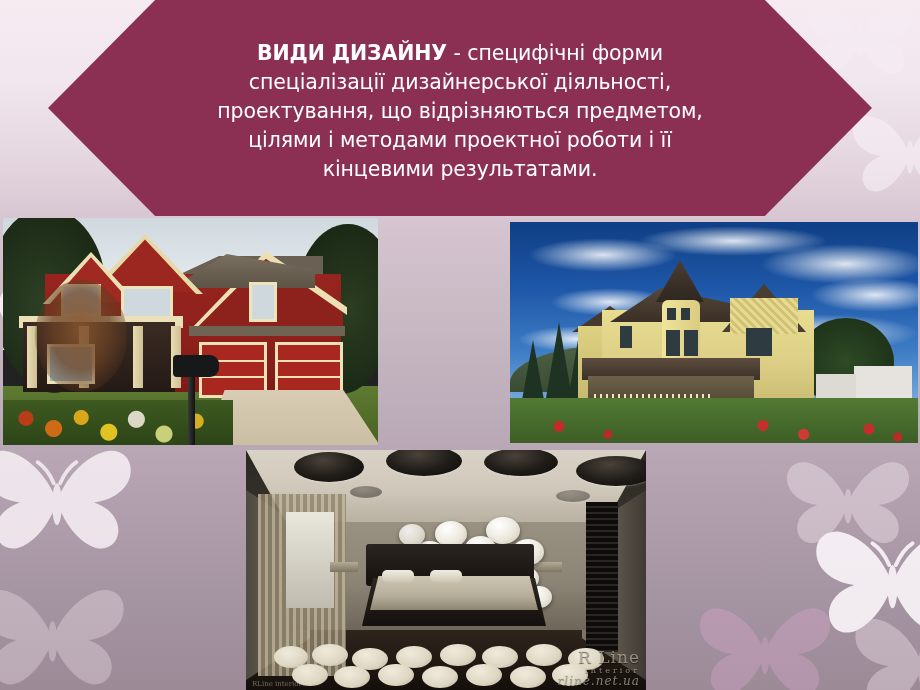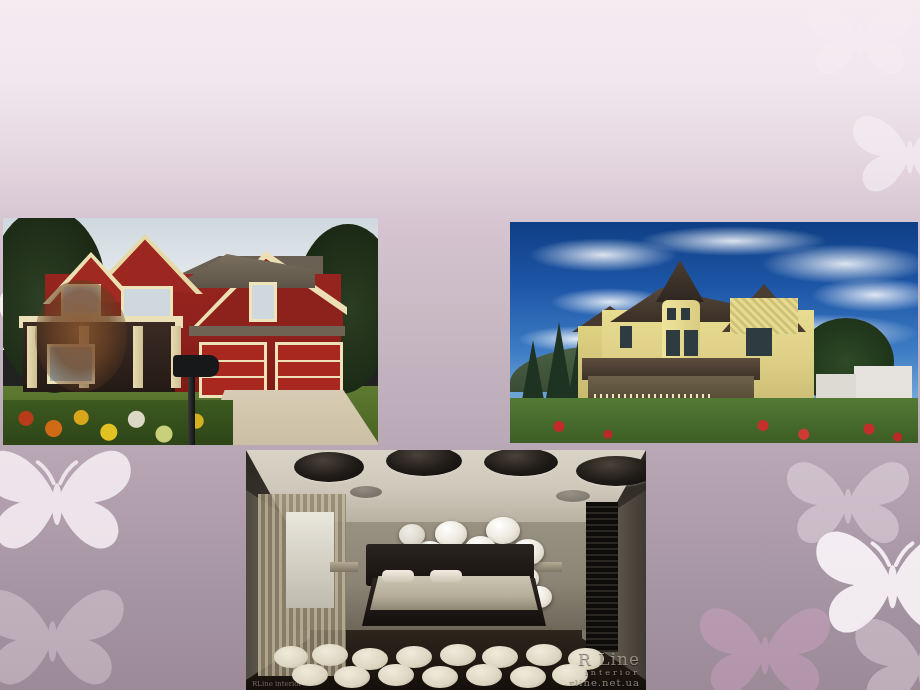--- a/index.html
+++ b/index.html
@@ -387,21 +387,21 @@
   }
   #photo-bed .watermark {
     position:absolute; right:6px; bottom:2px;
     text-align:right; line-height:1.05;
     color: rgba(225,218,198,.55);
     text-shadow: 0 1px 1px rgba(0,0,0,.6);
     font-family: "DejaVu Serif", "Liberation Serif", serif;
   }
   #photo-bed .wm1 { font-size:17px; letter-spacing:1px; }
   #photo-bed .wm2 { font-size:8px; letter-spacing:3px; }
-  #photo-bed .wm3 { font-size:10px; letter-spacing:1px; }
+  #photo-bed .wm3 { font-size:12px; letter-spacing:1px;font-style:italic; }
   #photo-bed .wm-left {
     position:absolute; left:6px; bottom:2px; font-size:7px;
     color: rgba(220,212,192,.45);
     font-family:"DejaVu Serif","Liberation Serif",serif;
   }
 </style>
 </head>
 <body>
 
 <div id="slide">
@@ -465,20 +465,25 @@
       </svg>
   </div>
 
   <div class="bfly" style="left:845px; top:600px; width:155px; height:132px; opacity:.4;">
     <svg viewBox="0 0 100 90">
         <path fill="#efe3ec" d="M50 45c-4-14-18-30-32-32-10-1-16 7-13 17 3 9 13 14 22 15-9 3-16 10-15 19 1 8 9 12 17 8 10-5 17-16 21-27zm0 0c4-14 18-30 32-32 10-1 16 7 13 17-3 9-13 14-22 15 9 3 16 10 15 19-1 8-9 12-17 8-10-5-17-16-21-27z"></path>
         <ellipse cx="50" cy="46" rx="3" ry="13" fill="#efe3ec"></ellipse>
       </svg>
   </div>
 
+  <div class="banner">
+    <div class="banner-text">
+      <b>ВИДИ ДИЗАЙНУ</b><span> - </span><span>специфічні форми спеціалізації дизайнерської діяльності, проектування, що відрізняються предметом, цілями і методами проектної роботи і її кінцевими результатами.</span>
+    </div>
+  </div>
 
   <div class="photo" id="photo-red">
     <div class="inner">
       <div class="sky"></div>
       <div class="lawn"></div>
       <div class="tree-l"></div>
       <div class="tree-r"></div>
 
       <div class="roof-main"></div>
       <div class="body-main"></div>

